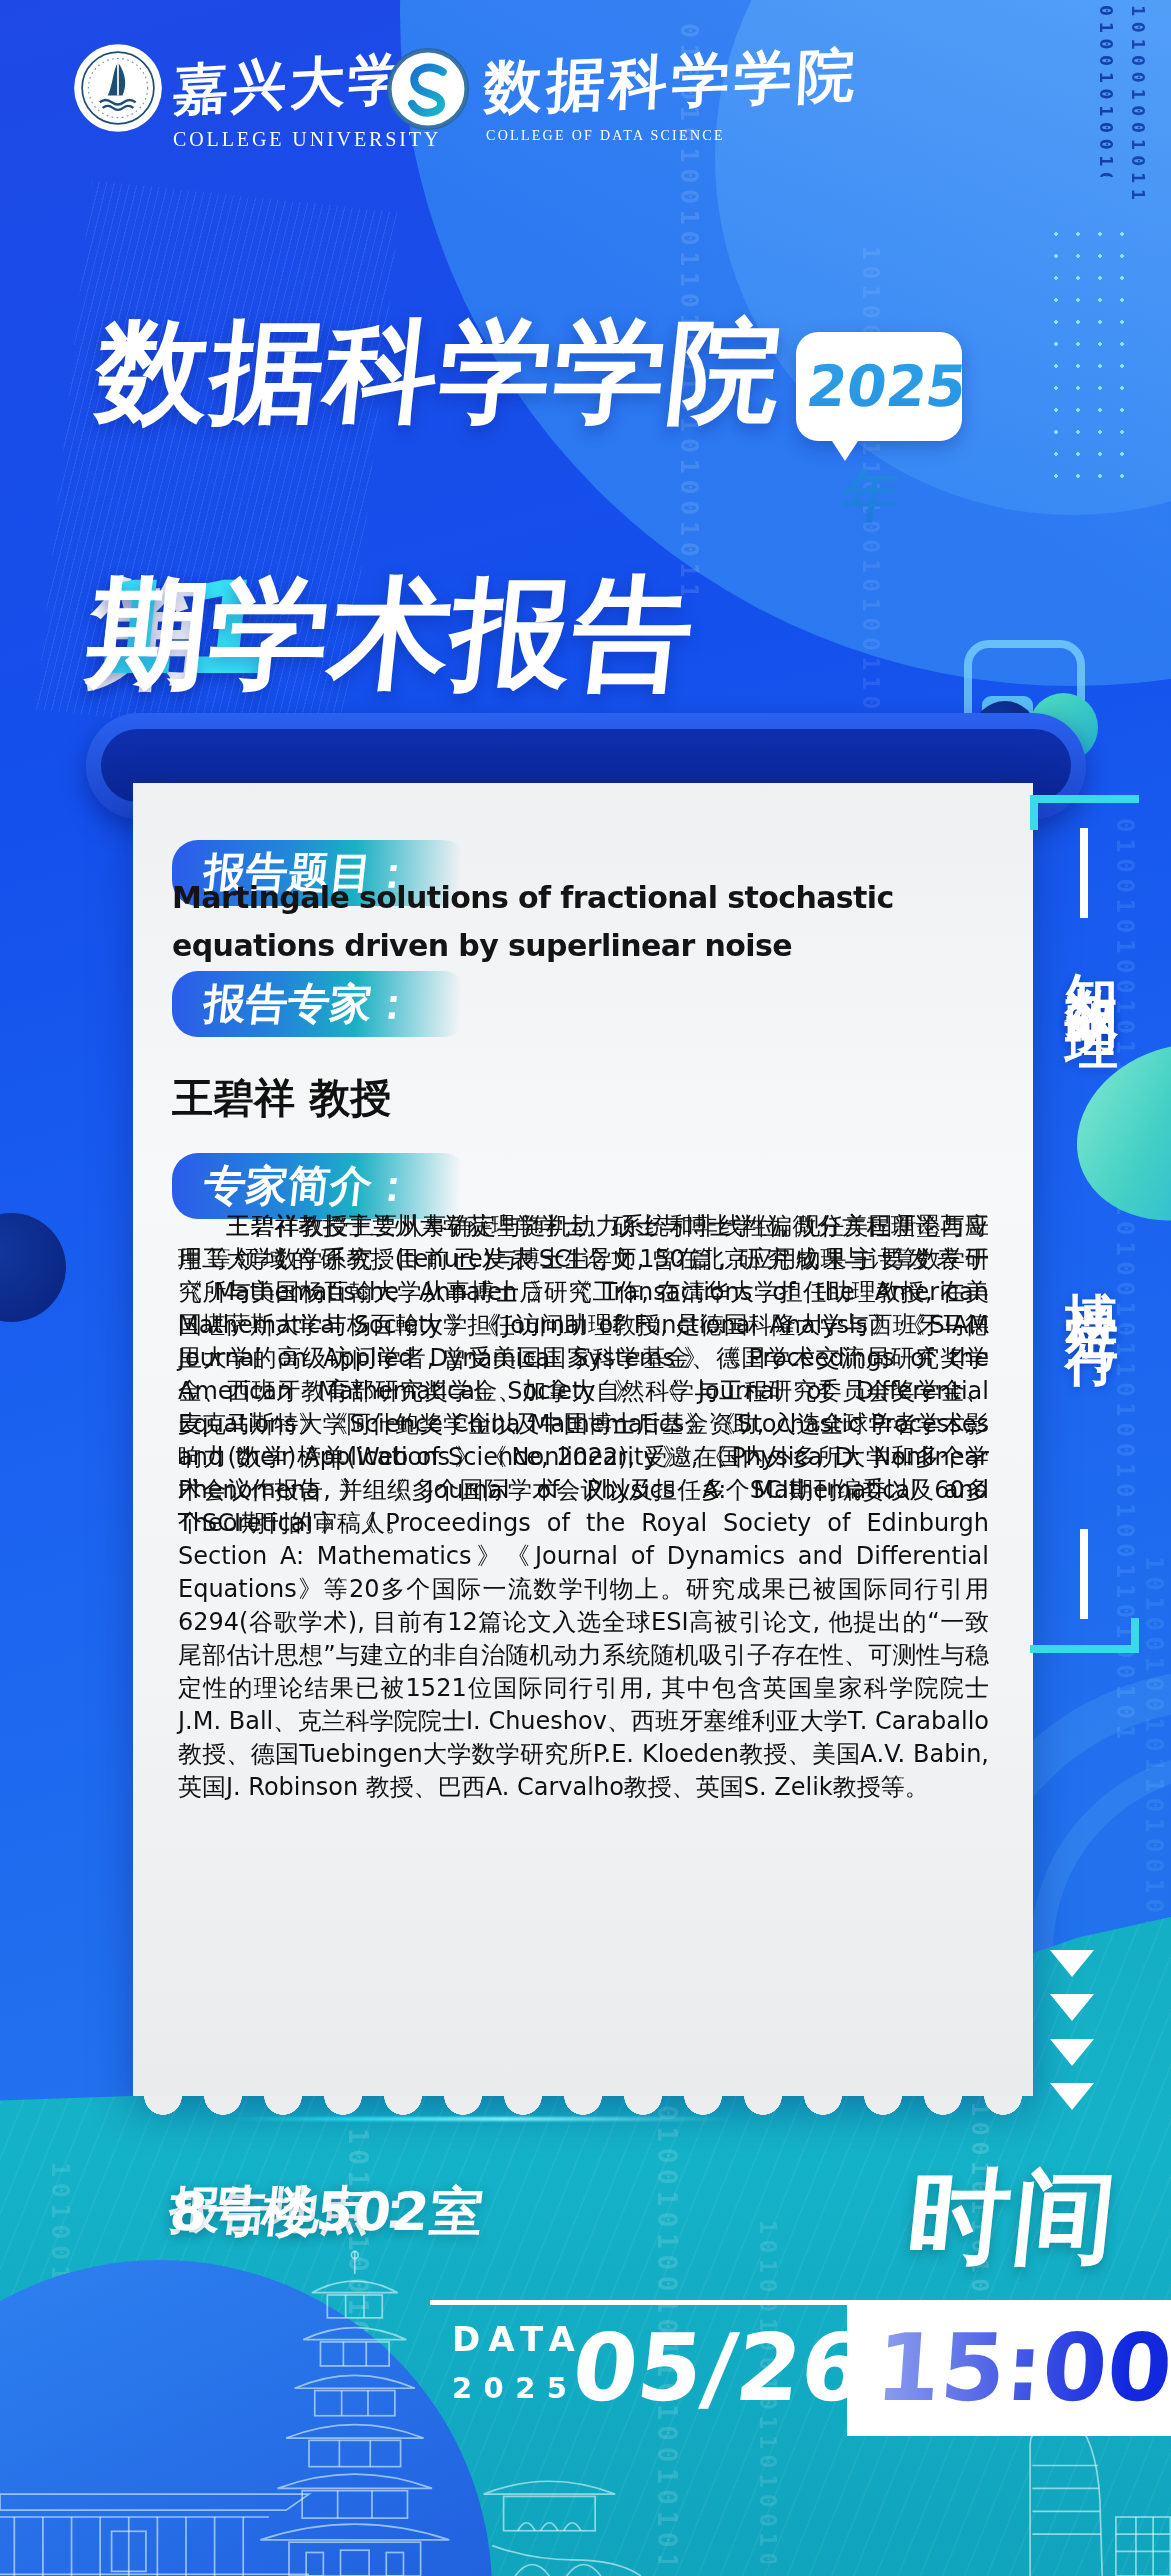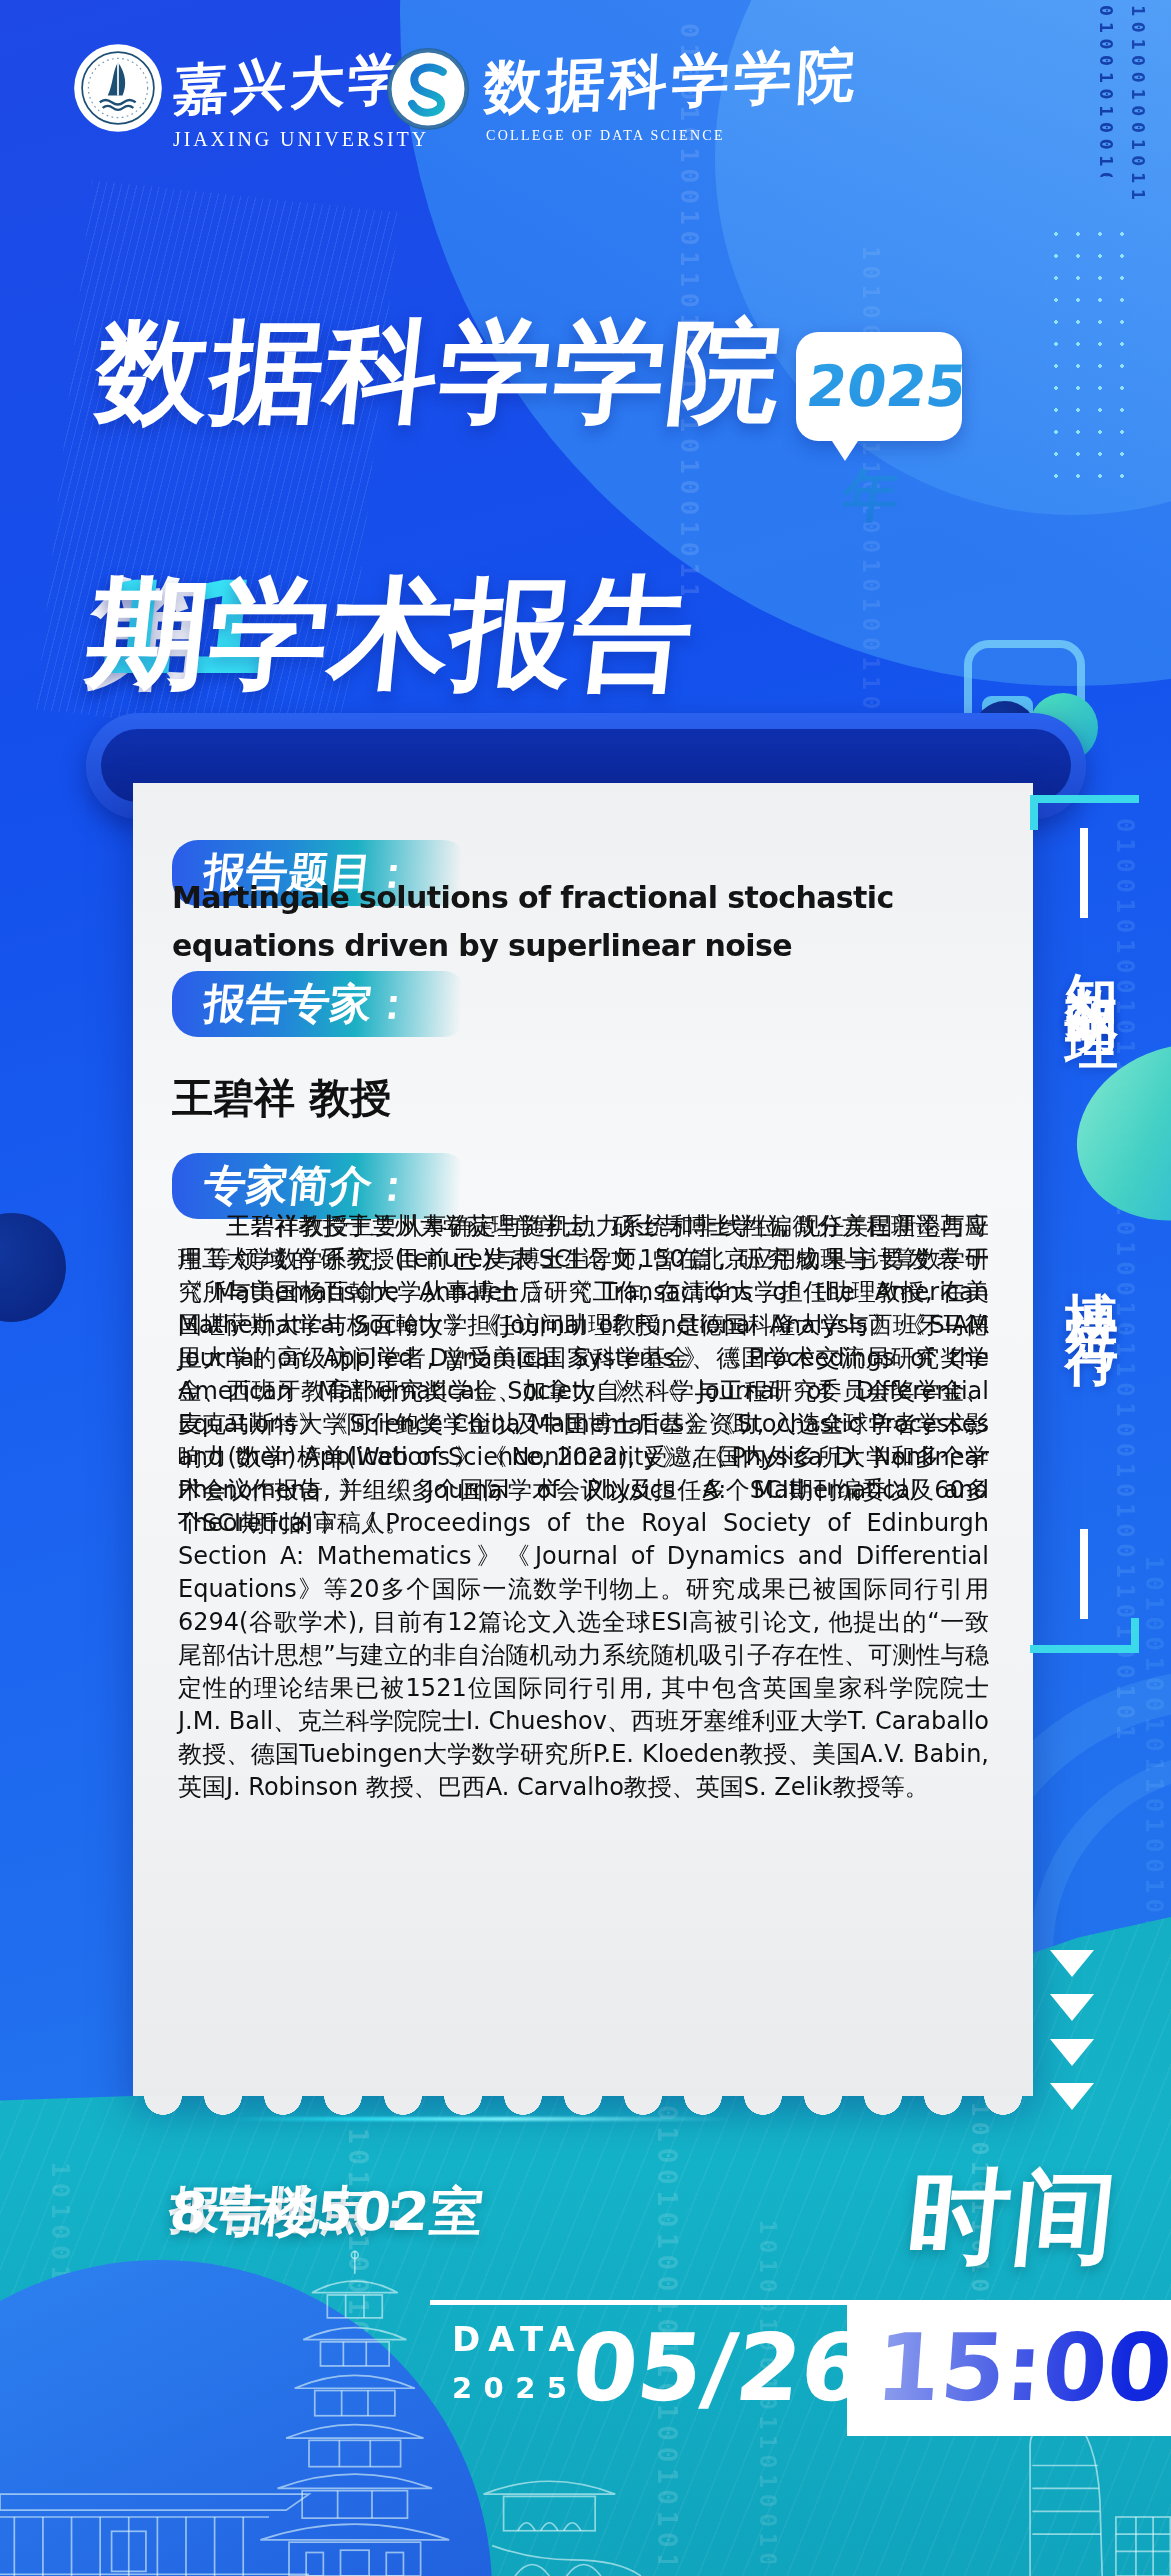--- a/index.html
+++ b/index.html
@@ -231,21 +231,21 @@
   <svg class="logo1" viewBox="0 0 158 158">
     <circle cx="79" cy="79" r="77" fill="#ffffff"></circle>
     <circle cx="79" cy="79" r="63" fill="none" stroke="#1d4e74" stroke-width="3"></circle>
     <circle cx="79" cy="79" r="52" fill="none" stroke="#1d4e74" stroke-width="2" stroke-dasharray="3 6" opacity="0.6"></circle>
     <path d="M79 34 C93 54 95 74 87 92 L61 92 C71 72 69 50 79 34 Z" fill="#1d4e74"></path>
     <line x1="79" y1="34" x2="79" y2="92" stroke="#ffffff" stroke-width="3"></line>
     <path d="M47 104 q10 -8 21 0 t21 0 t21 0" stroke="#1d4e74" stroke-width="4" fill="none"></path>
     <path d="M52 114 q9 -7 18 0 t18 0 t18 0" stroke="#1d4e74" stroke-width="4" fill="none"></path>
   </svg>
   <div class="uni-zh">嘉兴大学</div>
-  <div class="uni-en">JIAXING UNIVERSITY</div>
+  <div class="uni-en">COLLEGE UNIVERSITY</div>
   <svg class="logo2" viewBox="0 0 144 144">
     <defs>
       <linearGradient id="sg" x1="0" y1="0" x2="1" y2="1">
         <stop offset="0" stop-color="#1a6fd0"></stop>
           <stop offset="1" stop-color="#18b8c8"></stop>
       </linearGradient>
     </defs>
     <circle cx="72" cy="72" r="70" fill="#ffffff"></circle>
     <circle cx="72" cy="72" r="68" fill="none" stroke="#23649c" stroke-width="8" opacity="0.9"></circle>
     <path d="M98 42 C72 26 46 38 48 58 C50 76 70 78 84 84 C98 90 100 106 82 112 C66 117 50 110 44 98" stroke="url(#sg)" stroke-width="14" fill="none" stroke-linecap="round"></path>

